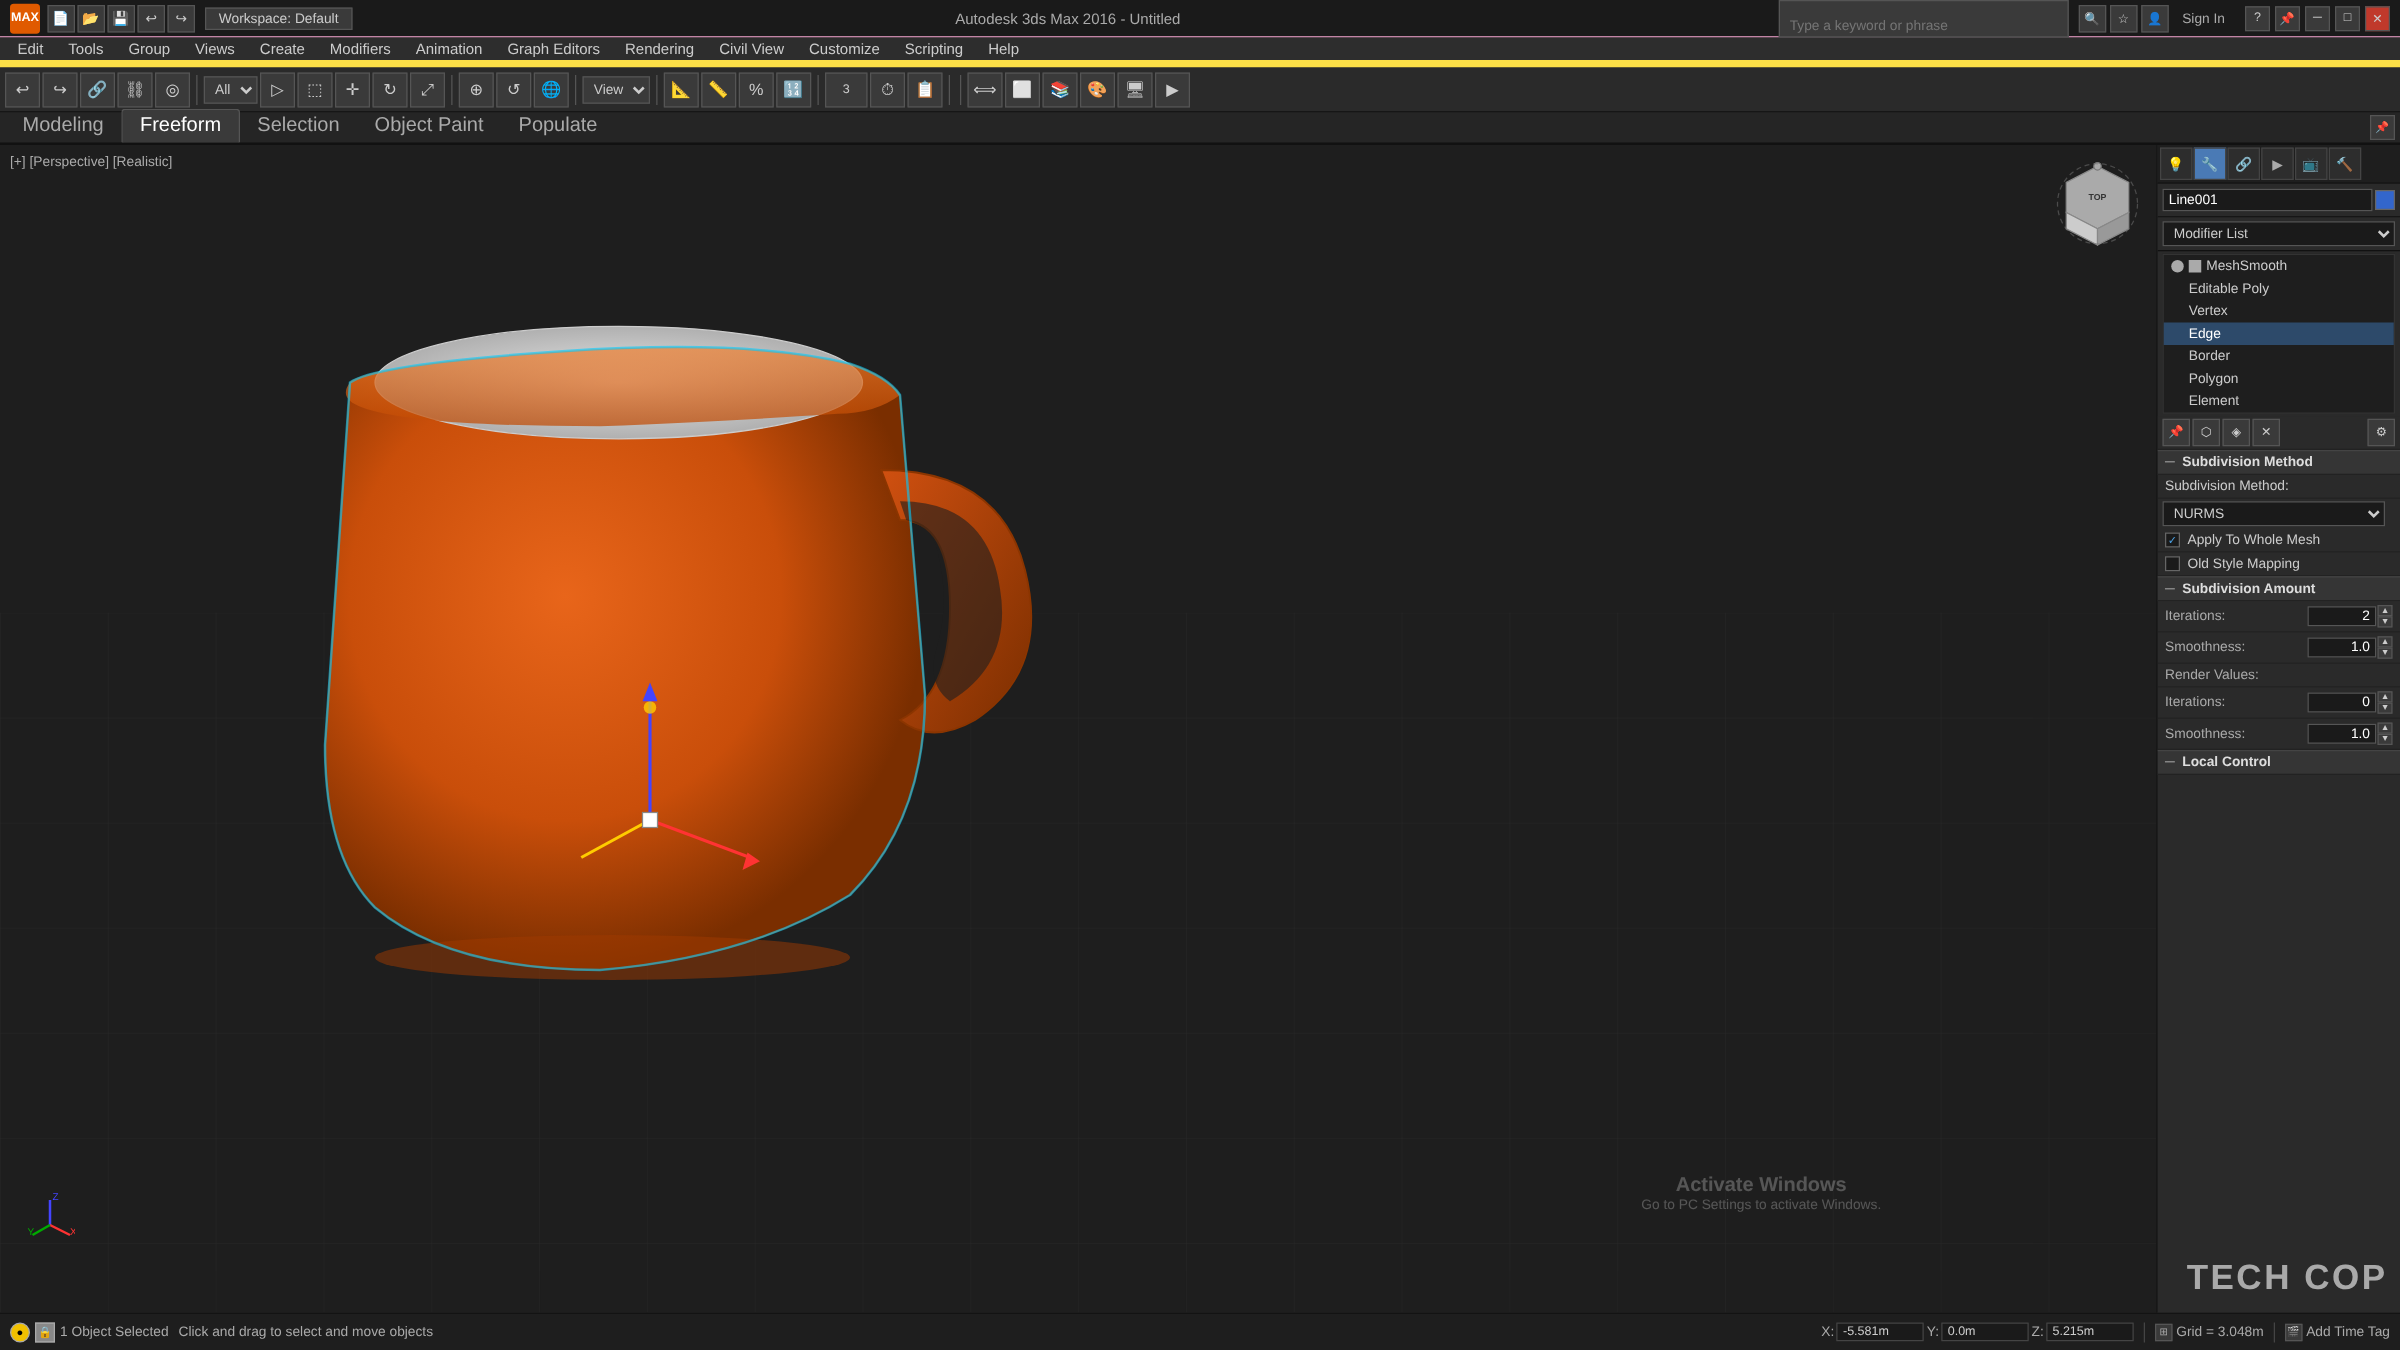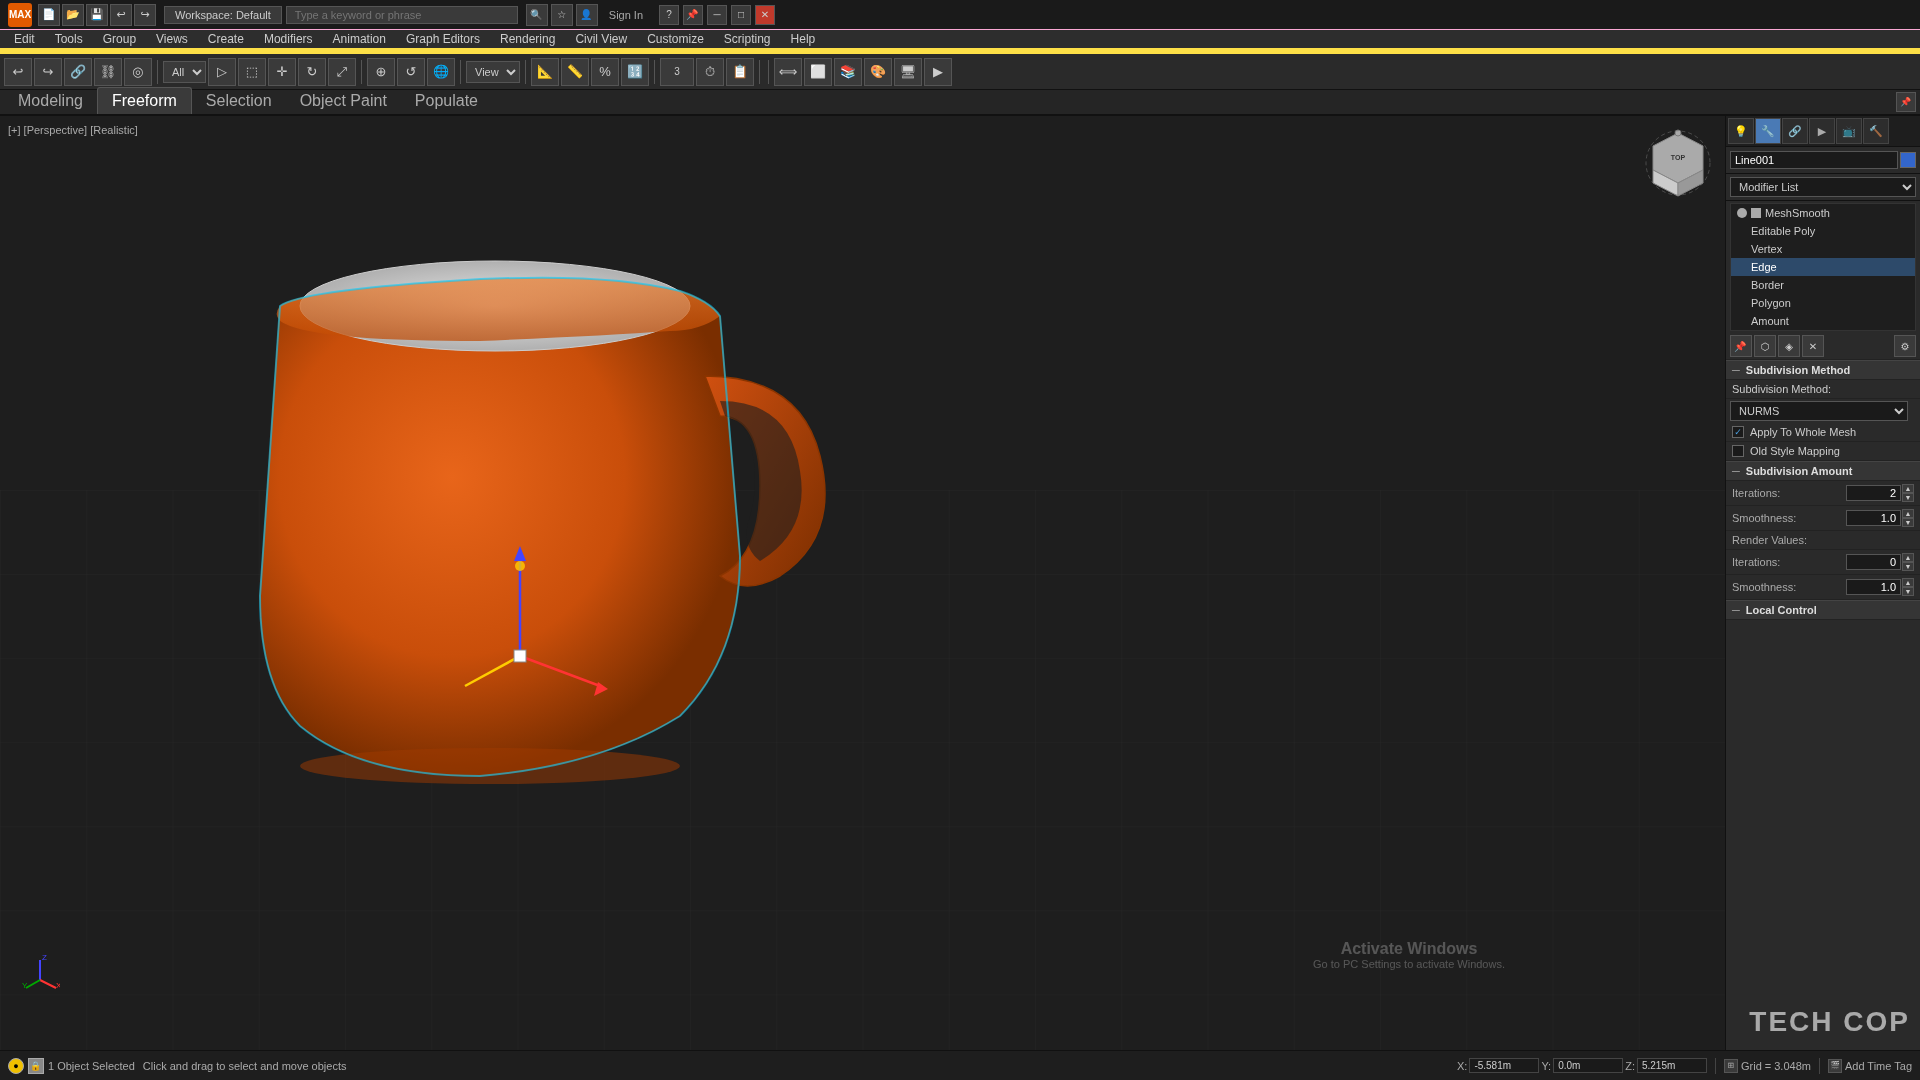--- a/index.html
+++ b/index.html
@@ -10,21 +10,21 @@
       height: 30px;
       background: #1a1a1a;
       display: flex;
       align-items: center;
       padding: 0 8px;
       border-bottom: 1px solid #f9a8d4;
     }
     #titlebar .app-icon { width: 24px; height: 24px; background: #e05a00; border-radius: 3px; display: flex; align-items: center; justify-content: center; color: white; font-weight: bold; font-size: 10px; margin-right: 6px; }
     #titlebar .workspace-btn { background: #3a3a3a; border: 1px solid #555; color: #ccc; padding: 2px 10px; font-size: 11px; cursor: pointer; margin-right: 4px; }
     #titlebar .title-center { flex: 1; text-align: center; color: #aaa; font-size: 12px; }
-    #titlebar .search-box { background: #3a3a3a; border: 1px solid #555; color: #aaa; padding: 2px 80px 2px 8px; font-size: 11px; }
+    #titlebar .search-box { background: #3a3a3a; border: 1px solid #555; color: #aaa; padding: 14px 80px 2px 8px; font-size: 11px; }
     #titlebar .title-controls { display: flex; gap: 4px; margin-left: 8px; }
     #titlebar .title-btn { width: 20px; height: 20px; background: #3a3a3a; border: 1px solid #555; color: #ccc; display: flex; align-items: center; justify-content: center; cursor: pointer; font-size: 10px; }
     #titlebar .title-btn.close { background: #c0392b; }
     #titlebar .sign-in { color: #aaa; font-size: 11px; margin: 0 8px; cursor: pointer; }
 
     
     #menubar {
       height: 24px;
       background: #2d2d2d;
       display: flex;
@@ -347,20 +347,21 @@
 <div id="titlebar">
   <div class="app-icon">MAX</div>
   <div style="display:flex;gap:2px;margin-right:8px;">
     <div class="tb-btn" style="width:22px;height:22px;font-size:11px;">📄</div>
     <div class="tb-btn" style="width:22px;height:22px;font-size:11px;">📂</div>
     <div class="tb-btn" style="width:22px;height:22px;font-size:11px;">💾</div>
     <div class="tb-btn" style="width:22px;height:22px;font-size:11px;">↩</div>
     <div class="tb-btn" style="width:22px;height:22px;font-size:11px;">↪</div>
   </div>
   <button class="workspace-btn">Workspace: Default</button>
+  <div class="title-center">Autodesk 3ds Max 2016  -  Untitled</div>
   <input class="search-box" placeholder="Type a keyword or phrase" style="">
   <div style="display:flex;gap:3px;margin-left:8px;align-items:center;">
     <div class="tb-btn" style="width:22px;height:22px;font-size:10px;">🔍</div>
     <div class="tb-btn" style="width:22px;height:22px;font-size:10px;">☆</div>
     <div class="tb-btn" style="width:22px;height:22px;font-size:10px;">👤</div>
     <span class="sign-in">Sign In</span>
   </div>
   <div class="title-controls">
     <div class="title-btn">?</div>
     <div class="title-btn">📌</div>
@@ -628,21 +629,21 @@
       <div class="stack-item indent active" style="padding-left:20px;background:#2d4a6a;">
         <span>Edge</span>
       </div>
       <div class="stack-item indent" style="padding-left:20px;">
         <span>Border</span>
       </div>
       <div class="stack-item indent" style="padding-left:20px;">
         <span>Polygon</span>
       </div>
       <div class="stack-item indent" style="padding-left:20px;">
-        <span>Amount</span>
+        <span>Element</span>
       </div>
     </div>
 
     <div class="sub-toolbar">
       <div class="sub-tb-btn">📌</div>
       <div class="sub-tb-btn">⬡</div>
       <div class="sub-tb-btn">◈</div>
       <div class="sub-tb-btn">✕</div>
       <div style="flex:1;"></div>
       <div class="sub-tb-btn">⚙</div>

